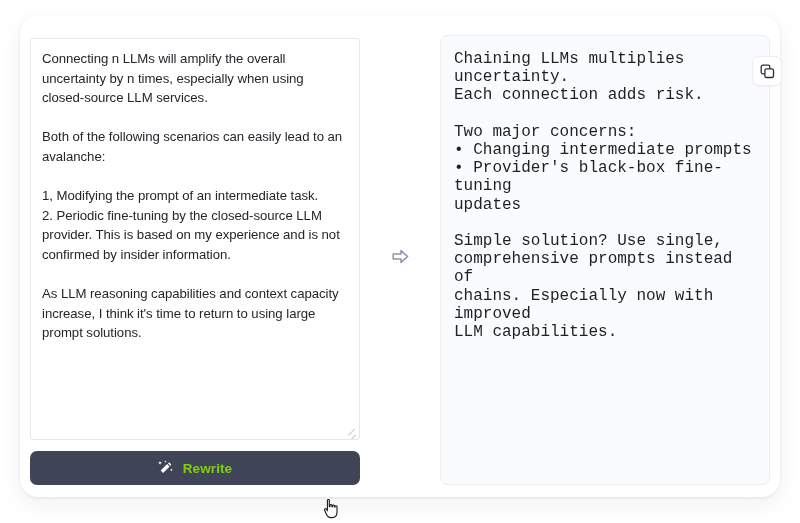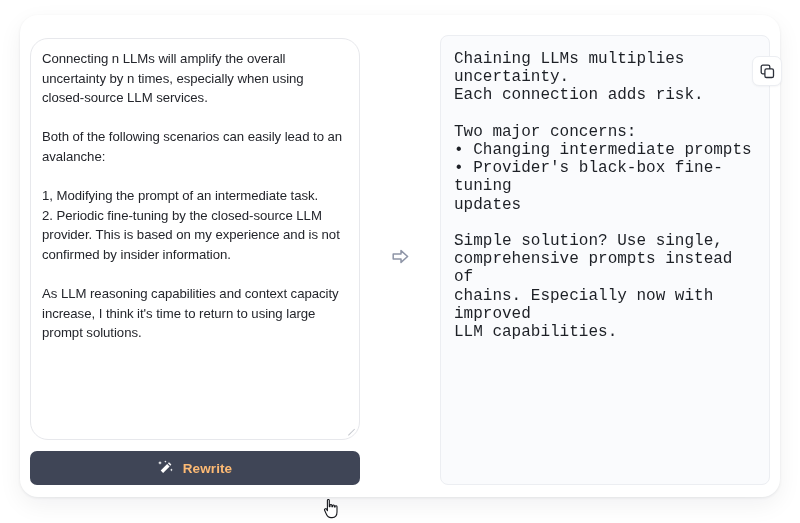--- a/index.html
+++ b/index.html
@@ -52,21 +52,21 @@
   }
 
   .input-area {
     position: absolute;
     left: 0;
     top: 0;
     width: 330px;
     height: 402px;
     background: #ffffff;
     border: 1px solid #e7e8ec;
-    border-radius: 18px;
+    border-radius: 3px;
     box-sizing: border-box;
     overflow: hidden;
     padding-left: 20px;
   }
 
   .input-text {
     position: absolute;
     left: 11px;
     top: 10px;
     right: 10px;
@@ -115,21 +115,21 @@
     justify-content: center;
     gap: 9px;
     cursor: pointer;
     padding: 0;
     box-sizing: border-box;
   }
   .rewrite-btn .label {
     font-family: "Liberation Sans", sans-serif;
     font-size: 13.5px;
     font-weight: bold;
-    color: #fdba74;
+    color: #84cc16;
     letter-spacing: 0.1px;
   }
   .wand-icon {
     width: 16px;
     height: 16px;
     display: block;
   }
 
   
   .cursor {

